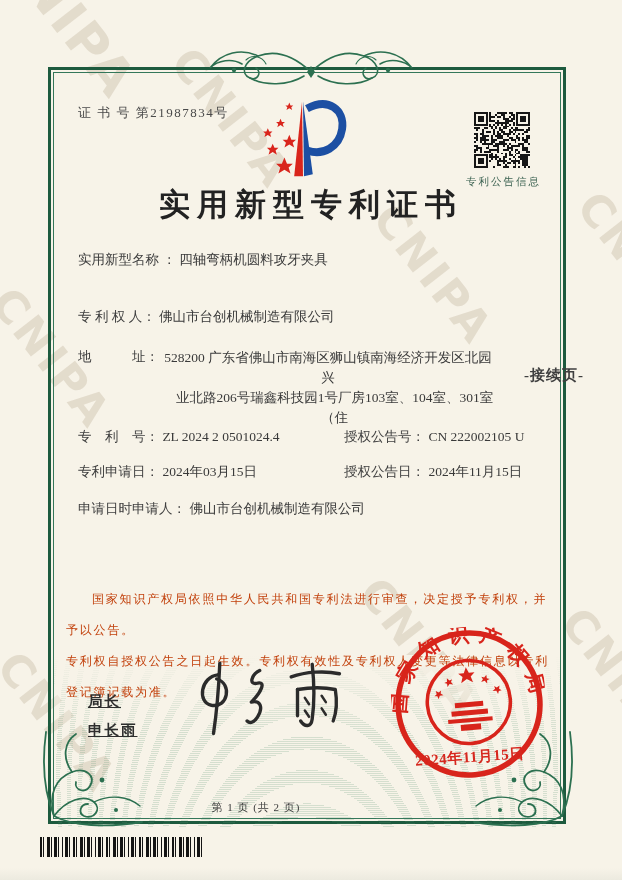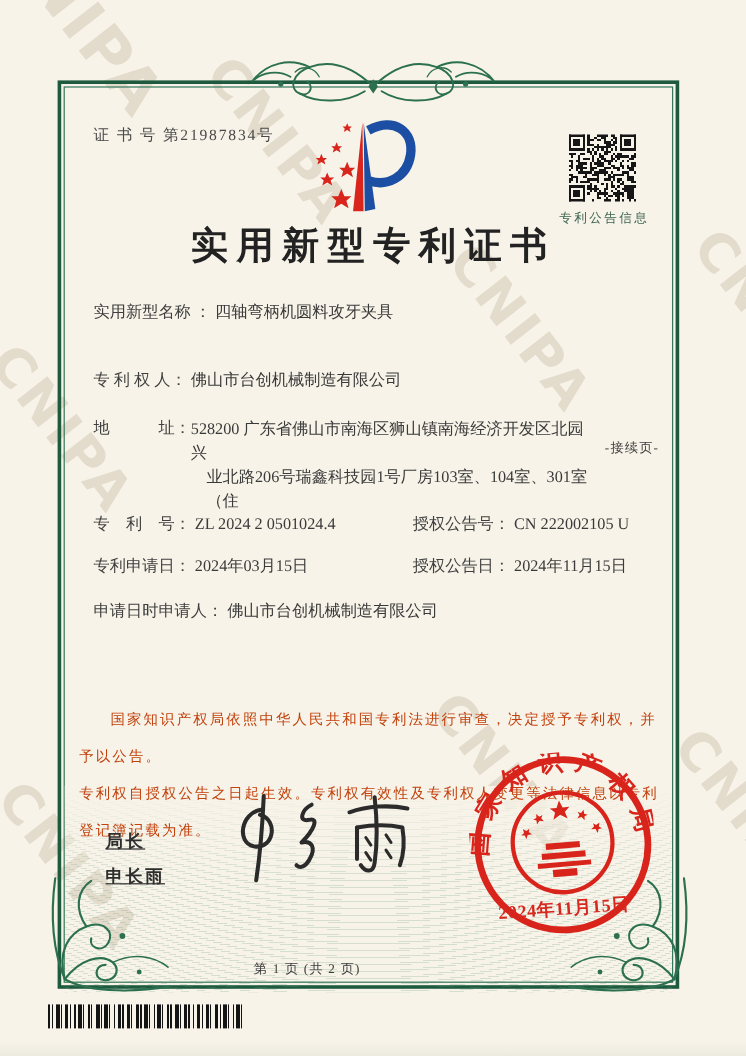--- a/index.html
+++ b/index.html
@@ -20,26 +20,26 @@
   .ornament{position:absolute;pointer-events:none;}
   
   .cert-no{position:absolute;left:78px;top:104px;font-size:13px;letter-spacing:1.5px;color:#4a4a4a;}
   .logo{position:absolute;left:250px;top:94px;width:106px;height:88px;}
   .qr-wrap{position:absolute;left:474px;top:112px;width:58px;text-align:center;}
   .qr{width:56px;height:56px;background:#f7f3e8;display:block;}
   .qr-caption{margin-top:7px;font-size:10.5px;letter-spacing:2px;color:#3d6352;white-space:nowrap;margin-left:-8px;text-align:center;}
   .title{position:absolute;left:0;top:184px;width:622px;text-align:center;font-size:31px;font-weight:700;
          letter-spacing:7px;color:#222;}
   
-  .row{position:absolute;left:78px;font-size:13.5px;white-space:nowrap;}
+  .row{position:absolute;left:78px;font-size:13.5px;white-space:nowrap;text-align:center;}
   .row .lab{color:#3f3f3f;}
   .row .val{color:#3a3a3a;}
   .addr-val{display:inline-block;vertical-align:top;white-space:normal;width:338px;line-height:20px;}
   .addr-l2{padding-left:13px;}
-  .cont-note{position:absolute;left:504px;top:366px;font-size:11px;font-weight:400;color:#3f3f3f;letter-spacing:1px;}
+  .cont-note{position:absolute;left:524px;top:366px;font-size:15px;font-weight:700;color:#3f3f3f;letter-spacing:1px;}
   .col2{left:344px;}
   
   .statement{position:absolute;left:66px;top:584px;width:494px;font-size:12px;line-height:31px;
              letter-spacing:1.8px;color:#c2410c;}
   .statement .ind{text-indent:26px;}
   
   .director{position:absolute;left:88px;font-family:"Liberation Sans","DejaVu Sans",sans-serif;
             font-weight:600;font-size:14.5px;color:#2e2e2e;letter-spacing:2px;text-decoration:underline;}
   .sig{position:absolute;left:182px;top:658px;width:168px;height:84px;}
   

